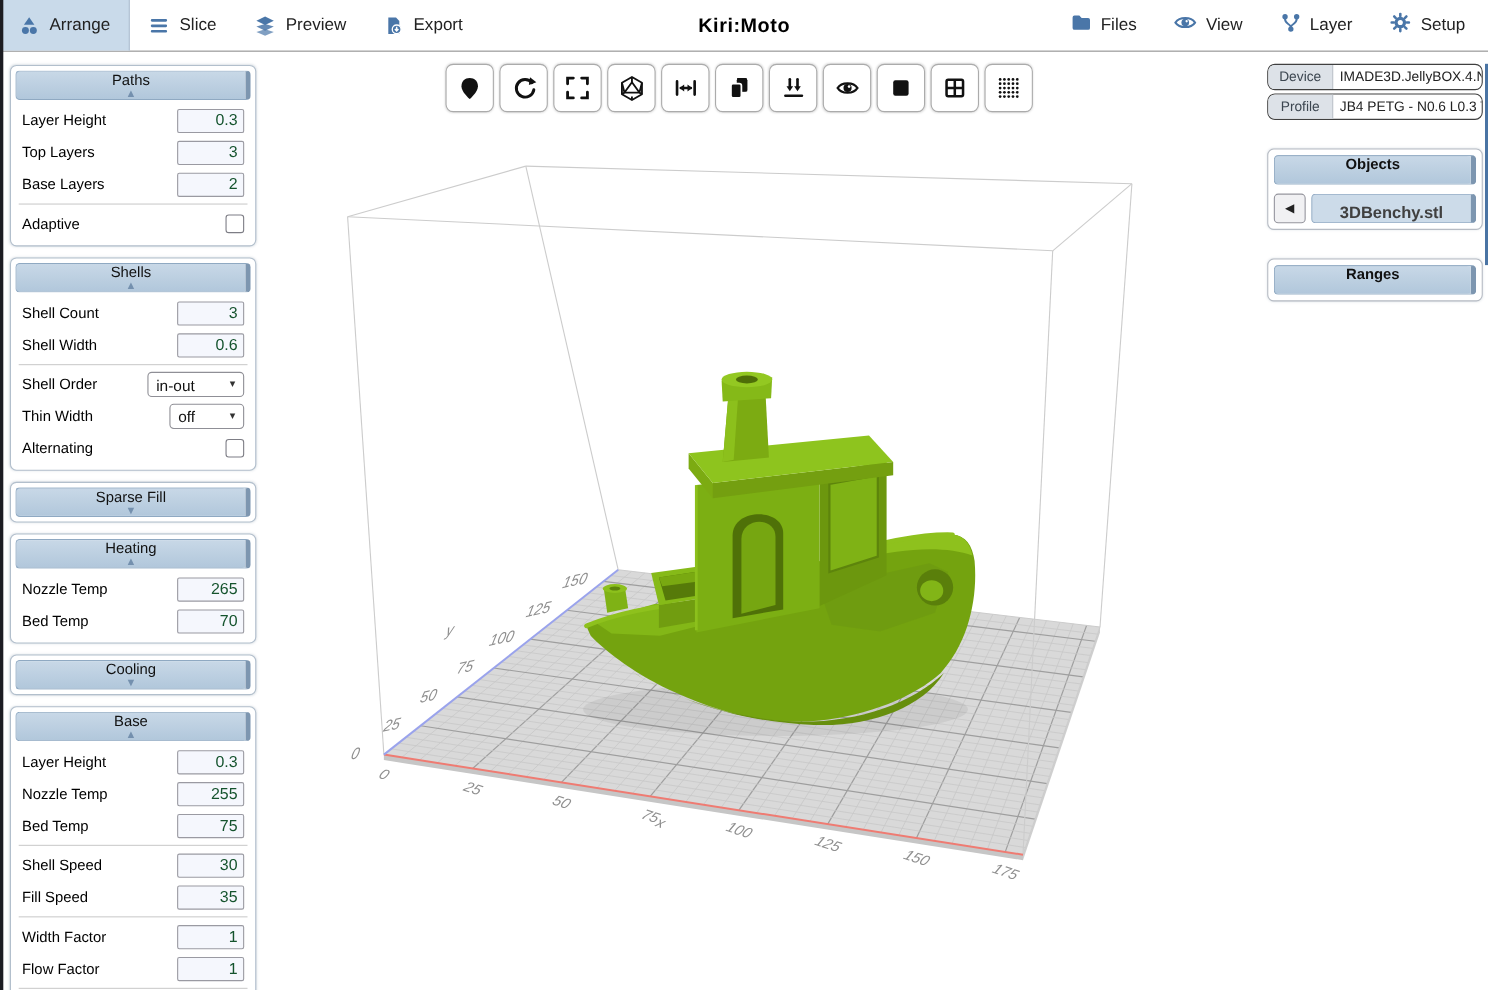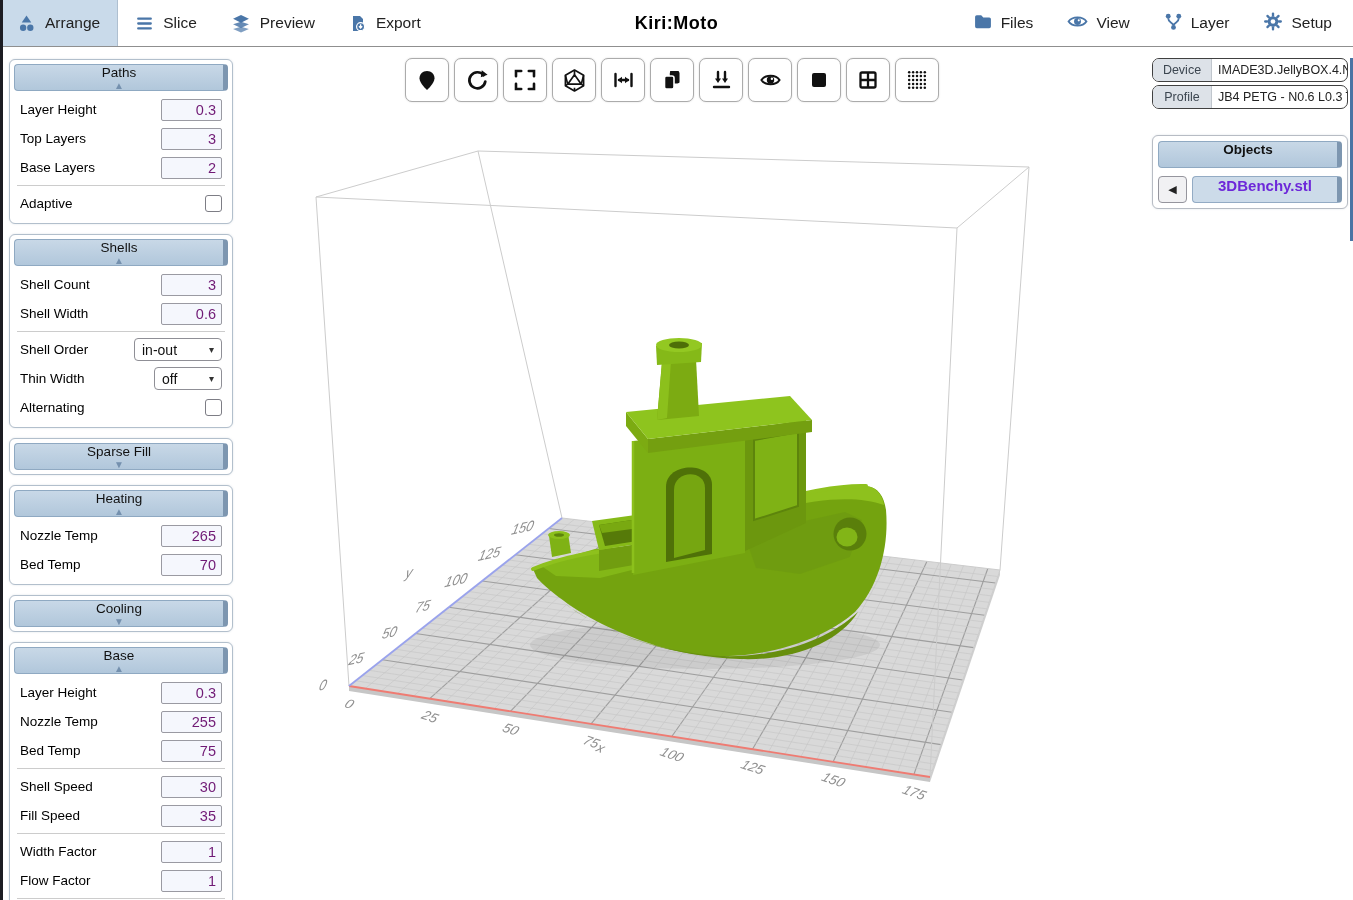--- a/index.html
+++ b/index.html
@@ -25,21 +25,21 @@
   .group{border:1px solid #b2bfcc;border-radius:6px;background:#fff;padding:4px;margin-bottom:10px;
          width:214px;box-shadow:0 0 2px rgba(120,140,160,.25);}
   .phead{height:25px;background:linear-gradient(#c8d8e7,#b1c7db);border:1px solid #8fa9c2;
          border-right:5px solid #7d96b0;border-radius:4px;display:flex;align-items:center;
          justify-content:space-between;padding:0 8px;font-size:13.5px;color:#111;cursor:pointer;flex-direction:column;}
   .phead .tri{color:#70513f;color:#7490ae;font-size:10px;}
   .rows{padding:4px 2px 1px 2px;}
   .row{display:flex;align-items:center;justify-content:space-between;height:29px;padding:0 4px;}
   .row .lbl{font-size:13.5px;color:#000;}
   .num{width:54px;height:20px;background:#f5f7fd;border:1px solid #9a9aa2;border-radius:2px;
-       text-align:right;padding:0 5px 0 0;font-size:14.5px;color:#701a75;font-family:inherit;}
+       text-align:right;padding:0 5px 0 0;font-size:14.5px;color:#14532d;font-family:inherit;}
   .sel{height:21px;border:1px solid #8f8f96;border-radius:4px;background:#fff;display:flex;
        align-items:center;justify-content:space-between;padding:0 7px;font-size:14px;color:#111;
        cursor:pointer;min-width:52px;}
   .sel.wide{min-width:72px;}
   .sel .chev{font-size:10px;color:#333;margin-left:8px;}
   .cb{width:15px;height:15px;border:1.5px solid #7d7d85;border-radius:3px;background:#fff;cursor:pointer;}
   .hr{height:1px;background:#ccc;margin:3px 1px;}
   
   #viewport{position:absolute;left:233px;top:47px;width:1120px;height:853px;background:#fff;z-index:1;}
   #scene{position:absolute;left:0;top:0;z-index:1;}
@@ -55,22 +55,22 @@
   .pill .plab{width:58px;background:#dde2e8;display:flex;align-items:center;justify-content:center;
         font-size:12.5px;color:#3c4650;border-right:1px solid #c0c6cd;}
   .pill .pval{flex:1;display:flex;align-items:center;padding-left:6px;font-size:12.5px;color:#222;
         white-space:nowrap;overflow:hidden;}
   .rbox{border:1px solid #b7bcc4;border-radius:6px;background:#fff;padding:5px;margin-top:26px;
         box-shadow:0 0 2px rgba(120,140,160,.25);font-weight:bold;}
   .objrow{display:flex;gap:5px;margin-top:8px;height:27px;}
   .arrbtn{width:27px;border:1px solid #95959d;border-radius:4px;background:#f1f1f3;display:flex;
         align-items:center;justify-content:center;font-size:11px;color:#222;cursor:pointer;}
   .objbtn{flex:1;background:#ccdbe9;border:1px solid #93abc4;border-right:5px solid #7d96b0;
-        border-radius:4px;display:flex;align-items:flex-start;justify-content:center;font-size:15px;
-        color:#6d28d9;cursor:pointer;}
+        border-radius:4px;display:flex;align-items:flex-end;justify-content:center;font-size:15px;
+        color:#404040;cursor:pointer;}
 </style>
 </head>
 <body>
 
 <div id="edgestrip"></div>
 
 <div id="topbar">
   <div id="tabs">
       <div class="tab active">
         <span class="ticon">
@@ -470,20 +470,25 @@
     </div>
     <div class="objrow">
       <div class="arrbtn">
         <span>◀</span>
       </div>
       <div class="objbtn">
         <span>3DBenchy.stl</span>
       </div>
     </div>
   </div>
+  <div class="rbox">
+    <div class="phead">
+      <span>Ranges</span>
+    </div>
+  </div>
 </div>
 
 <div id="rightstrip"></div>
 
 <div id="sidebar">
     <div class="group">
       <div class="phead">
         <span>Paths</span>
         <span class="tri">▲</span>
       </div>

